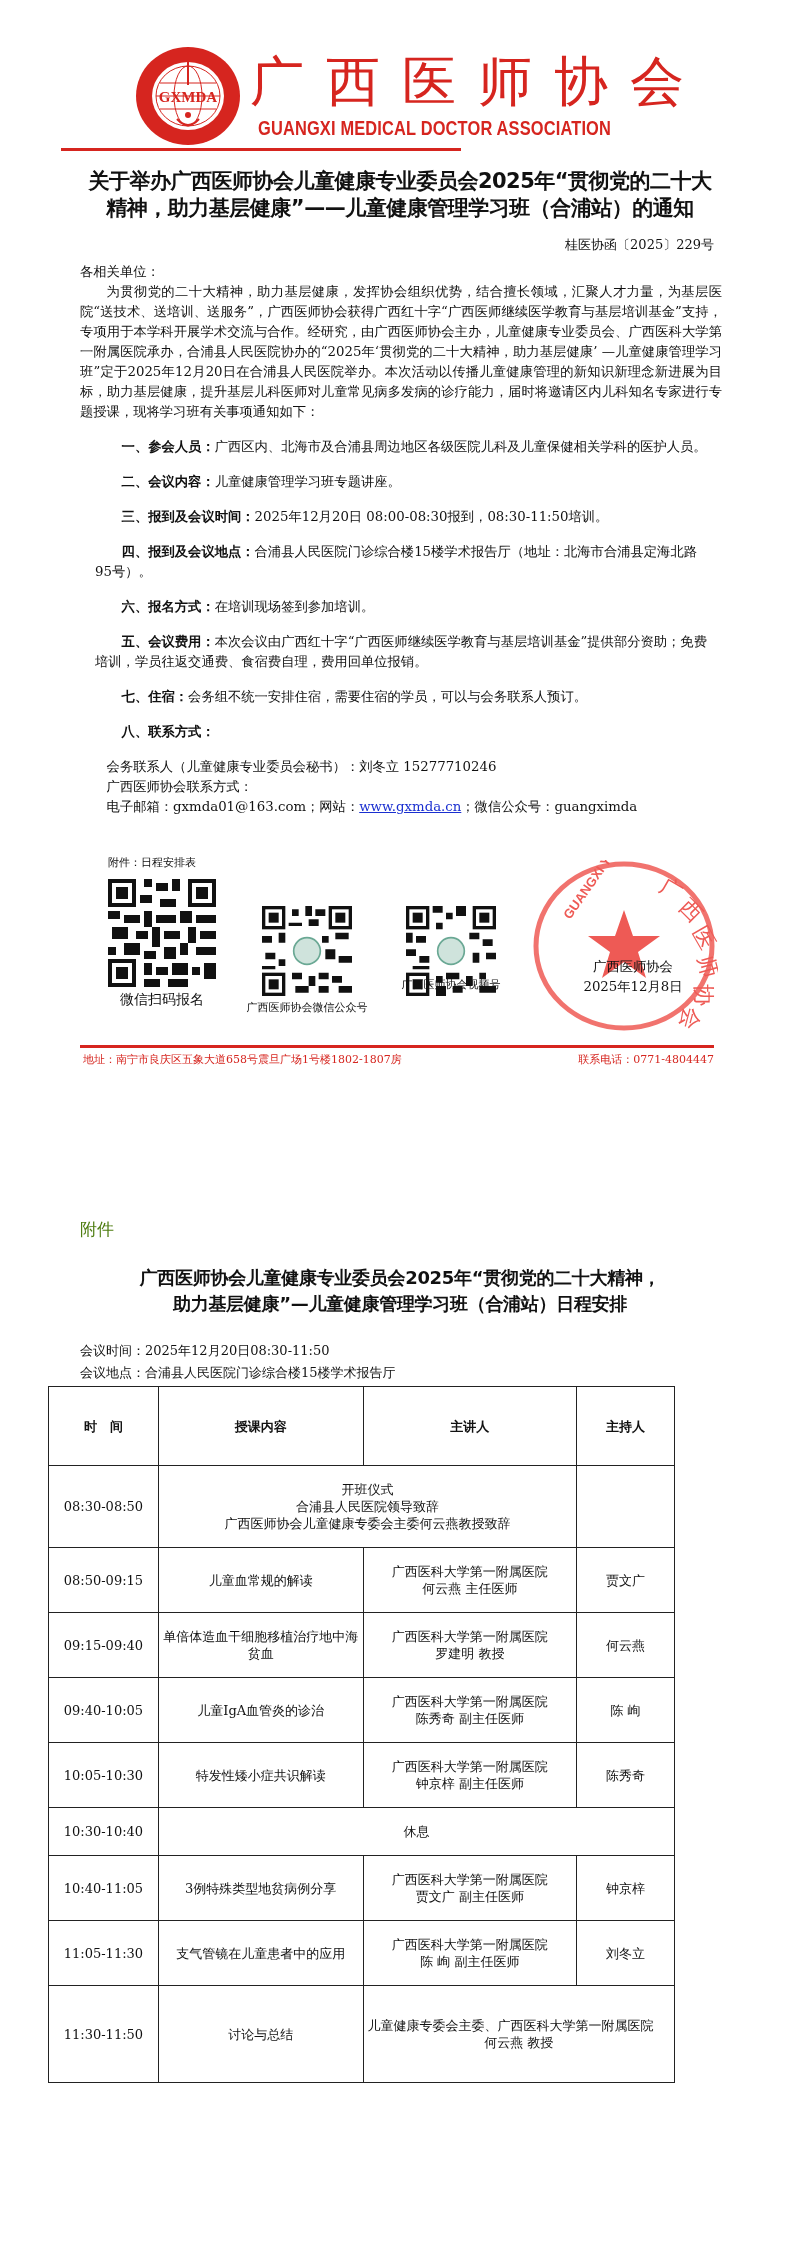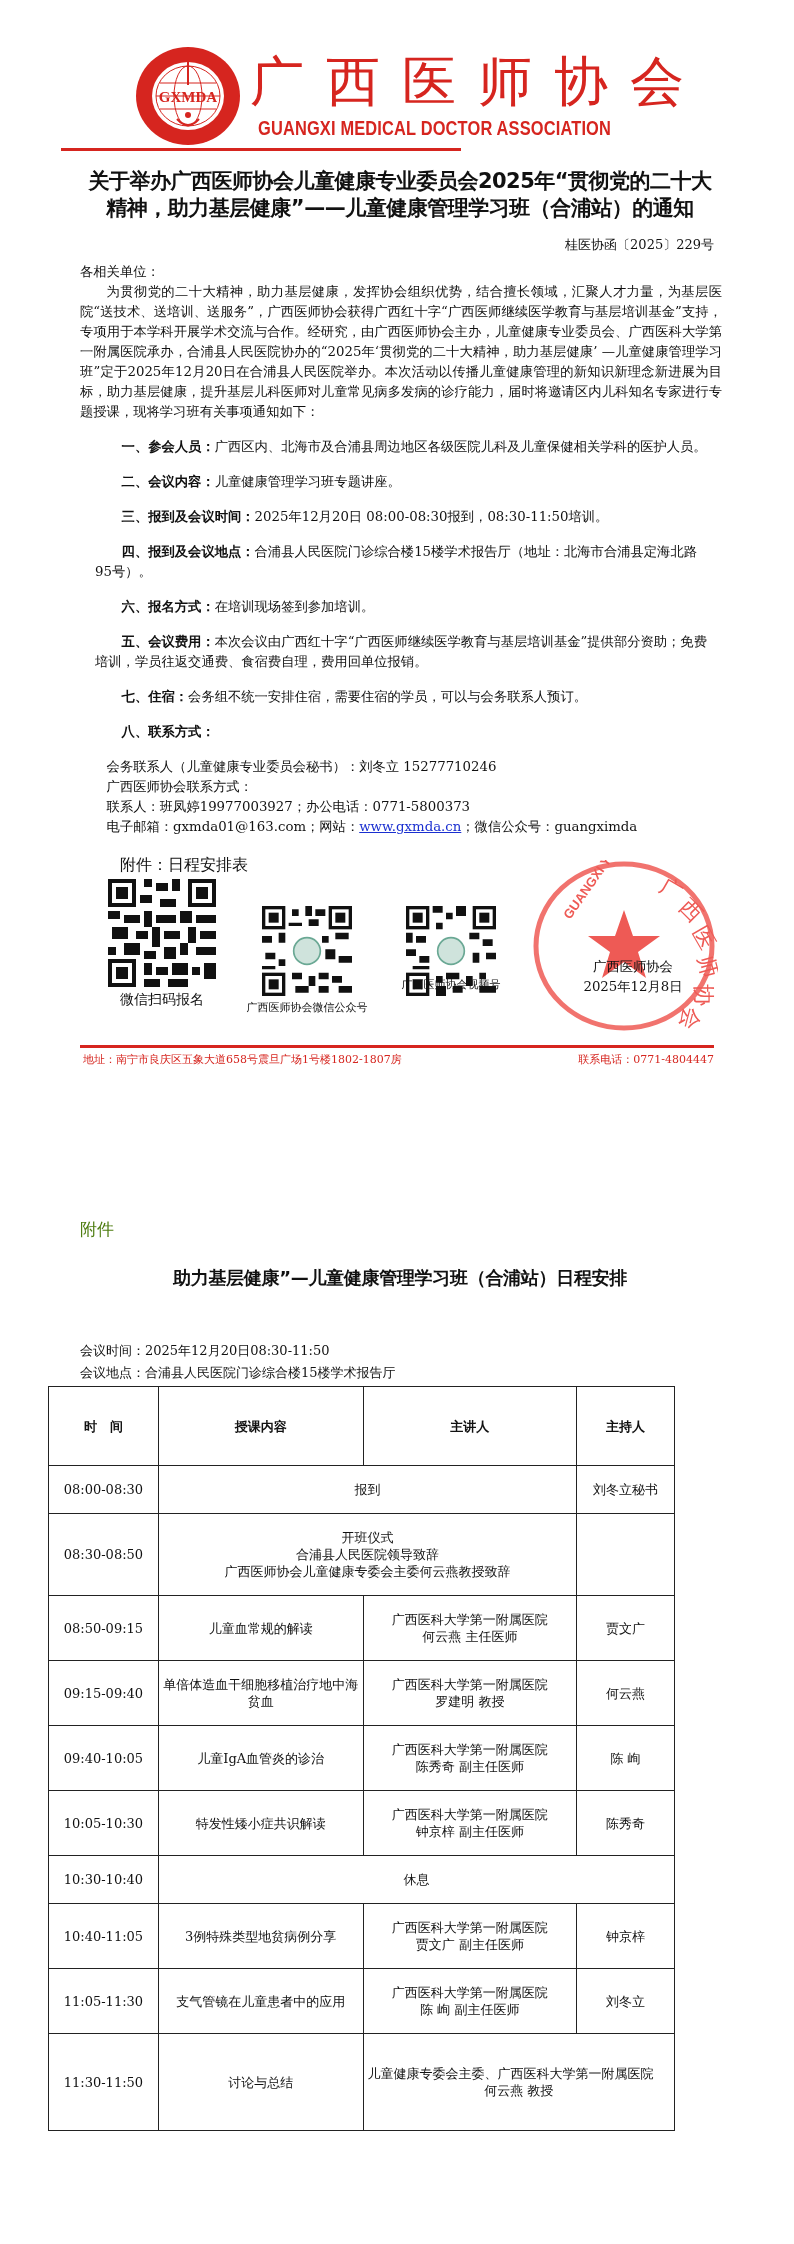--- a/index.html
+++ b/index.html
@@ -16,21 +16,21 @@
   
   .title { left:70px; top:168px; width:660px; text-align:center; font-size:21px; line-height:27px;
            font-family:"DejaVu Sans","Liberation Sans",sans-serif; font-weight:bold; letter-spacing:-0.5px; }
   .docno { right:80px; top:236px; font-size:13px; }
   .body-text { left:80px; width:642px; font-size:13.3px; line-height:20px; }
   .para { text-indent:2em; margin:0; text-align:justify; }
   .item { text-indent:2em; margin:15px; }
   .item b { font-family:"DejaVu Sans","Liberation Sans",sans-serif; font-weight:bold; }
   .contact { padding-left:2em; margin:0; }
   a.link { color:#1a2fd0; text-decoration:underline; }
-  .attach-label { left:120px; top:855px; font-size:16px; }
+  .attach-label { left:108px; top:855px; font-size:11px; }
   .qr-caption { font-size:11px; text-align:center; white-space:nowrap; }
   .seal { left:530px; top:860px; width:188px; height:172px; }
   .seal-text { left:568px; top:957px; width:130px; font-size:13.3px; line-height:20px; text-align:center; }
   .footer-line { left:80px; top:1045px; width:634px; height:3px; background:#d6251f; }
   .footer-addr { left:83px; top:1052px; font-size:11px; color:#d6251f; }
   .footer-tel { right:80px; top:1052px; font-size:11px; color:#d6251f; }
   
   .annex-label { left:80px; top:1218px; font-size:17px; color:#4d7c0f; }
   .annex-title { left:80px; top:1265px; width:640px; text-align:center; font-size:18px; line-height:26px;
                  font-family:"DejaVu Sans","Liberation Sans",sans-serif; font-weight:bold; letter-spacing:-0.3px; }
@@ -75,21 +75,20 @@
   <p class="item"><b>一、参会人员：</b><span>广西区内、北海市及合浦县周边地区各级医院儿科及儿童保健相关学科的医护人员。</span></p>
   <p class="item"><b>二、会议内容：</b><span>儿童健康管理学习班专题讲座。</span></p>
   <p class="item"><b>三、报到及会议时间：</b><span>2025年12月20日 08:00-08:30报到，08:30-11:50培训。</span></p>
   <p class="item"><b>四、报到及会议地点：</b><span>合浦县人民医院门诊综合楼15楼学术报告厅（地址：北海市合浦县定海北路95号）。</span></p>
   <p class="item"><b>六、报名方式：</b><span>在培训现场签到参加培训。</span></p>
   <p class="item"><b>五、会议费用：</b><span>本次会议由广西红十字“广西医师继续医学教育与基层培训基金”提供部分资助；免费培训，学员往返交通费、食宿费自理，费用回单位报销。</span></p>
   <p class="item"><b>七、住宿：</b><span>会务组不统一安排住宿，需要住宿的学员，可以与会务联系人预订。</span></p>
   <p class="item"><b>八、联系方式：</b></p>
   <p class="contact">会务联系人（儿童健康专业委员会秘书）：刘冬立 15277710246</p>
   <p class="contact">广西医师协会联系方式：</p>
-  <p class="contact">联系人：班凤婷19977003927；办公电话：0771-5800373</p>
   <p class="contact"><span>电子邮箱：gxmda01@163.com；网站：</span><a class="link">www.gxmda.cn</a><span>；微信公众号：guangximda</span></p>
 </div>
 
 <div class="abs attach-label">附件：日程安排表</div>
 
 <div class="abs" style="left:108px;top:878px;width:108px;height:110px;">
   <svg width="108" height="110" viewBox="0 0 27 27">
     <rect width="27" height="27" fill="#fff"></rect>
     <rect x="0" y="0" width="7" height="7" fill="#111"></rect>
       <rect x="1" y="1" width="5" height="5" fill="#fff"></rect>
@@ -158,44 +157,40 @@
   <div>广西医师协会</div>
   <div>2025年12月8日</div>
 </div>
 
 <div class="abs footer-line"></div>
 <div class="abs footer-addr">地址：南宁市良庆区五象大道658号震旦广场1号楼1802-1807房</div>
 <div class="abs footer-tel">联系电话：0771-4804447</div>
 
 <div class="abs annex-label">附件</div>
 <div class="abs annex-title">
+  <div>广西医师协会儿童健康专业委员会2025年“贯彻党的二十大精神，</div>
   <div>助力基层健康”—儿童健康管理学习班（合浦站）日程安排</div>
 </div>
 <div class="abs meta" style="top:1342px;">会议时间：2025年12月20日08:30-11:50</div>
 <div class="abs meta" style="top:1364px;">会议地点：合浦县人民医院门诊综合楼15楼学术报告厅</div>
 
 <table class="sched">
   <colgroup>
       <col style="width:110px">
       <col style="width:205px">
       <col style="width:214px">
       <col style="width:98px">
     </colgroup>
   <tbody>
       <tr>
     <th>时　间</th>
     <th>授课内容</th>
     <th>主讲人</th>
     <th>主持人</th>
   </tr>
-  <tr style="height:42px;">
-    <td>08:00-08:30</td>
-    <td colspan="2">报到</td>
-    <td>刘冬立秘书</td>
-  </tr>
   <tr style="height:70px;">
     <td>08:30-08:50</td>
     <td colspan="2">
       <div>开班仪式</div>
       <div>合浦县人民医院领导致辞</div>
       <div>广西医师协会儿童健康专委会主委何云燕教授致辞</div>
     </td>
     <td></td>
   </tr>
   <tr style="height:43px;">

